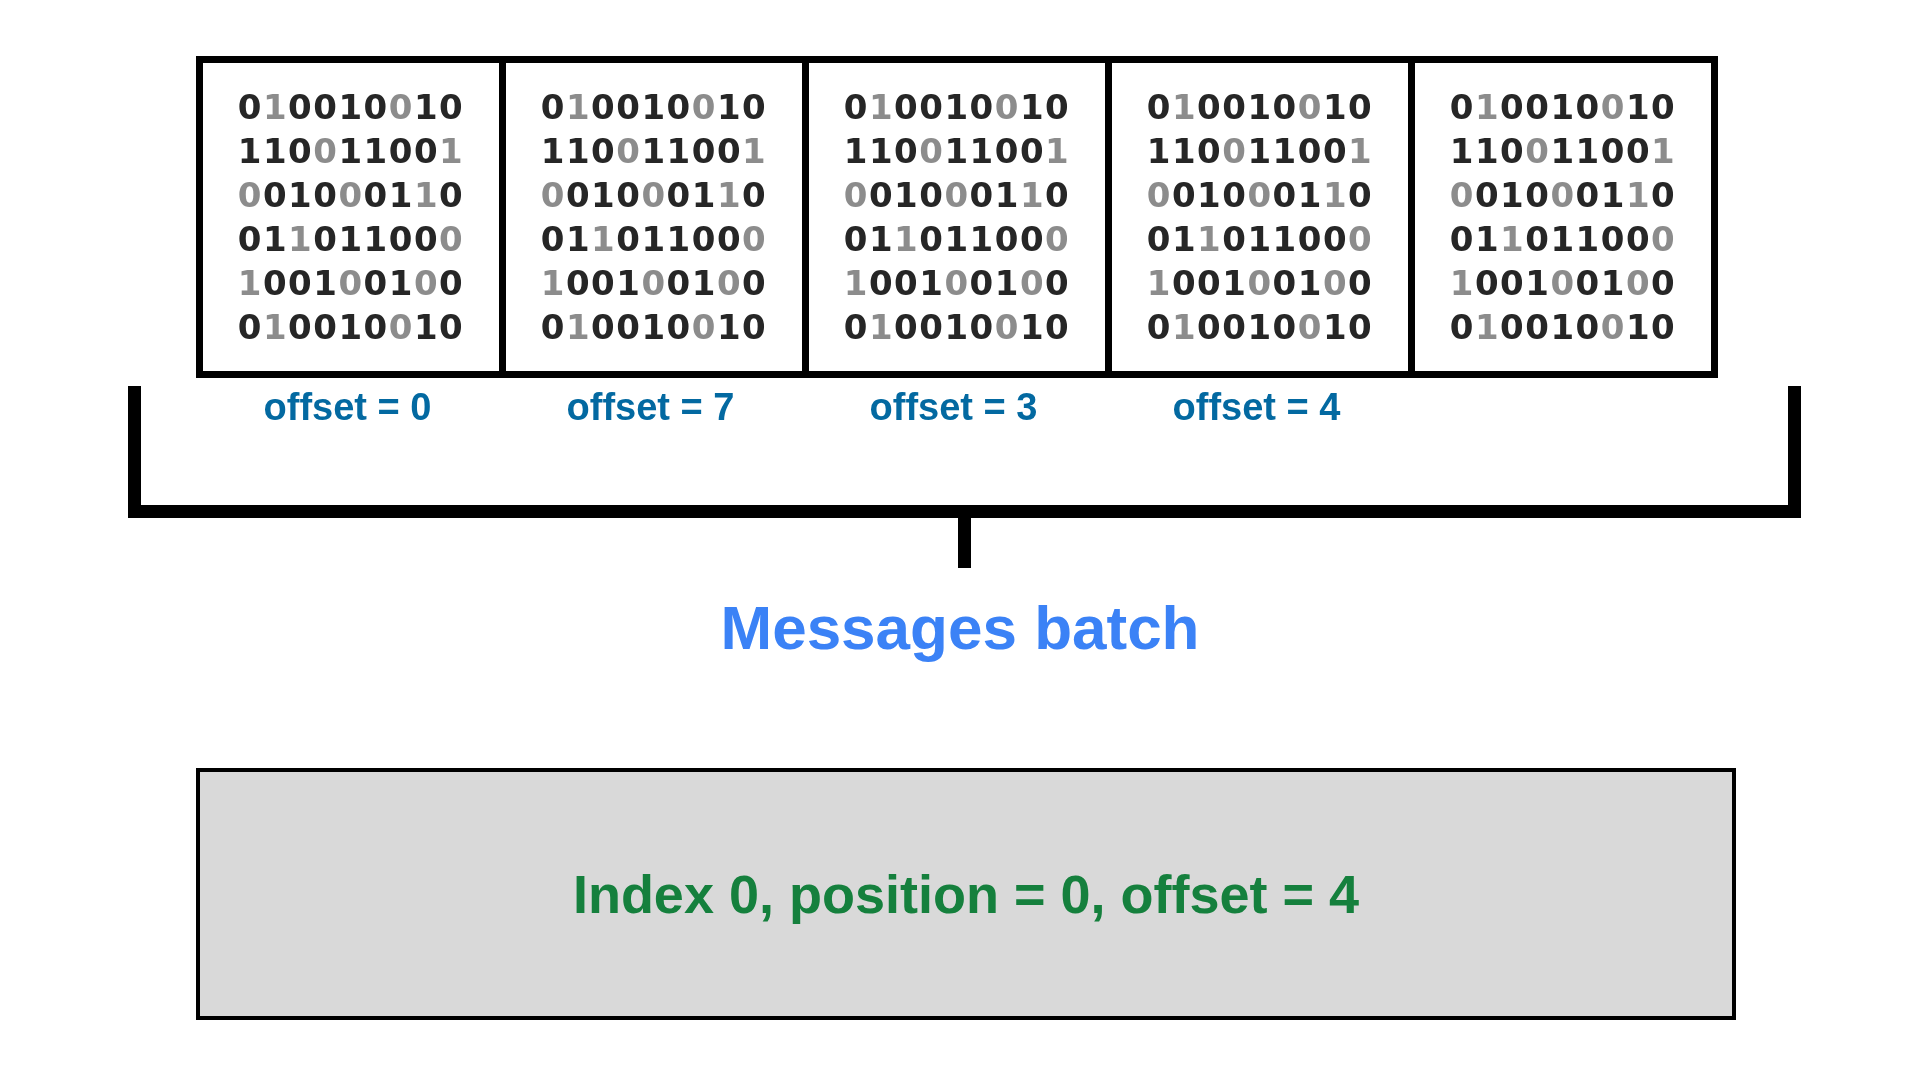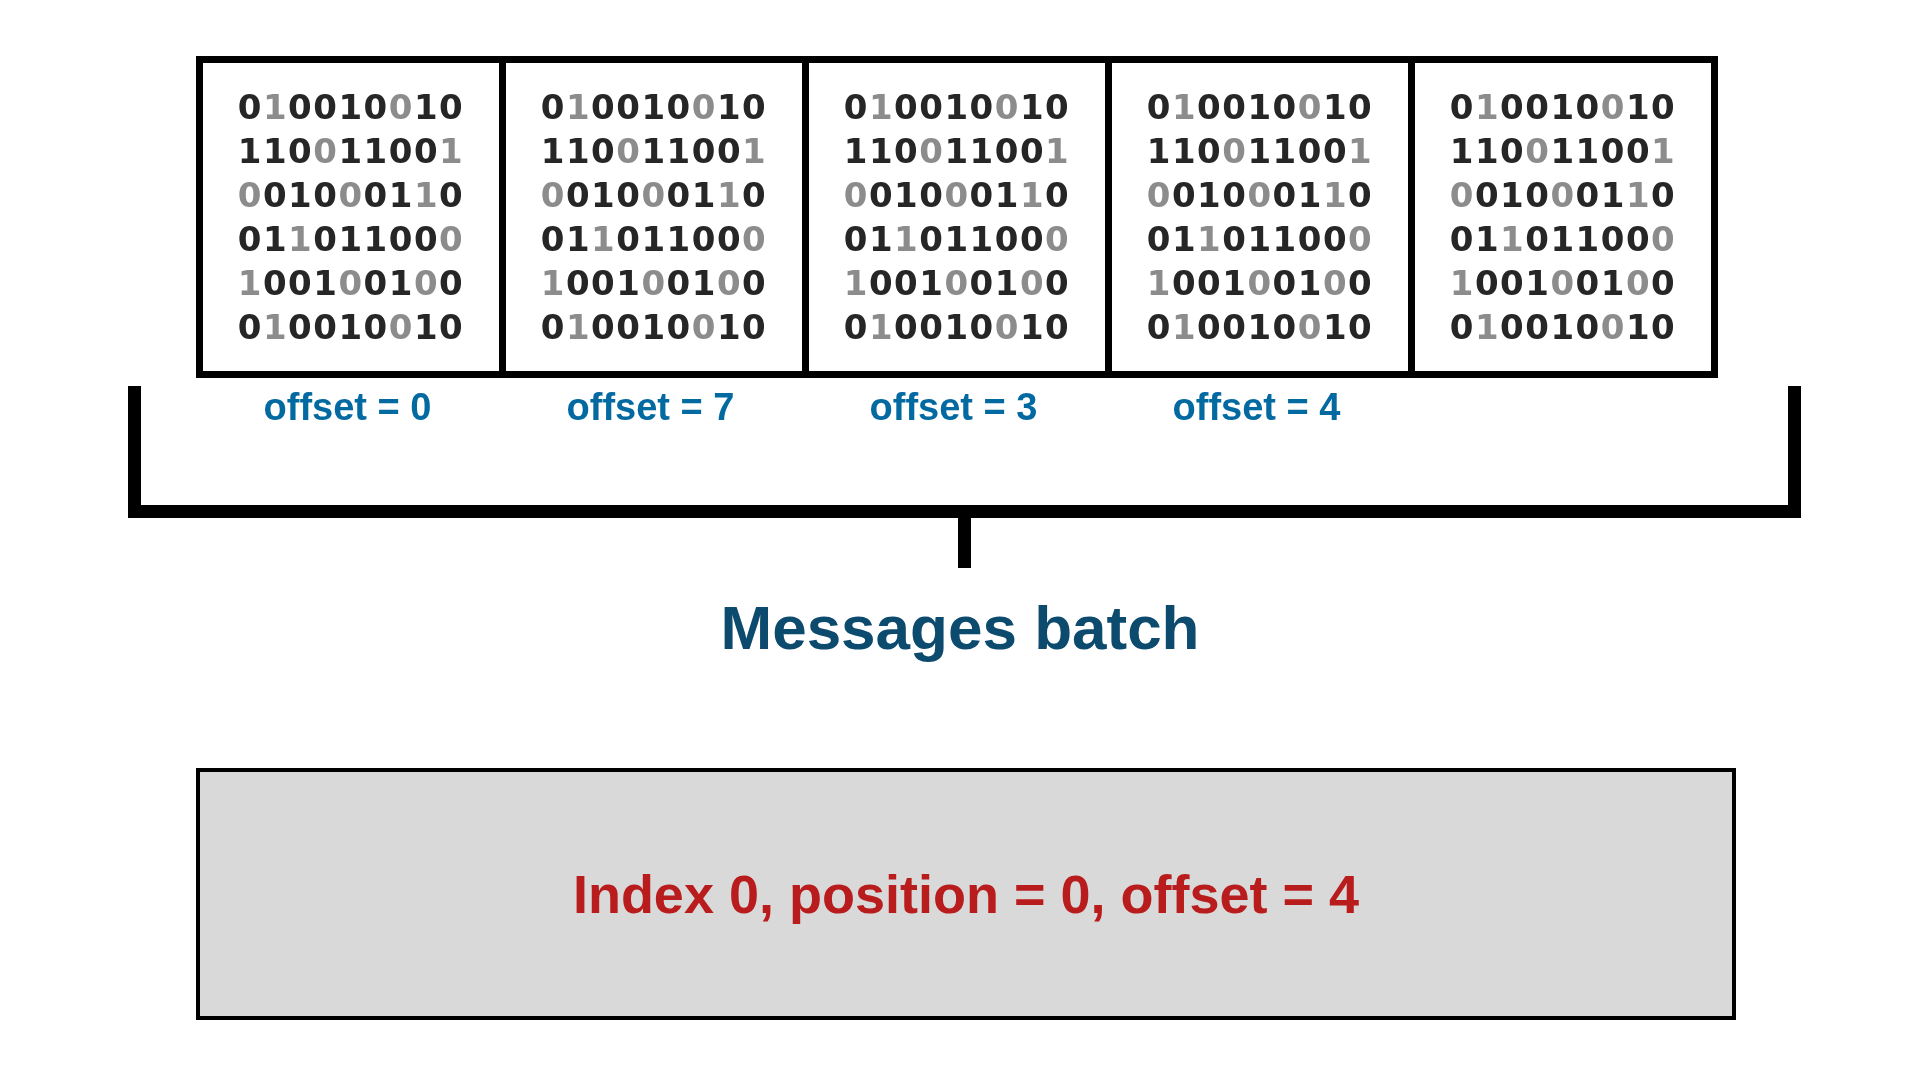--- a/index.html
+++ b/index.html
@@ -108,41 +108,41 @@
   
   #batch-caption {
     position: absolute;
     left: 0;
     top: 592px;
     width: 1920px;
     text-align: center;
     font-family: "Liberation Sans", sans-serif;
     font-weight: bold;
     font-size: 62px;
-    color: #0c4a6e;
+    color: #3b82f6;
   }
 
   
   #index-box {
     position: absolute;
     left: 196px;
     top: 768px;
     width: 1540px;
     height: 252px;
     background: #d9d9d9;
     border: 4px solid #000000;
     display: flex;
     align-items: center;
     justify-content: center;
   }
   #index-box-text {
     font-family: "Liberation Sans", sans-serif;
     font-weight: bold;
     font-size: 54px;
-    color: #b91c1c;
+    color: #15803d;
     white-space: nowrap;
   }
 </style>
 </head>
 <body>
 
 <div id="canvas">
 
   <div id="blocks-row">
       <div class="msg-block">

